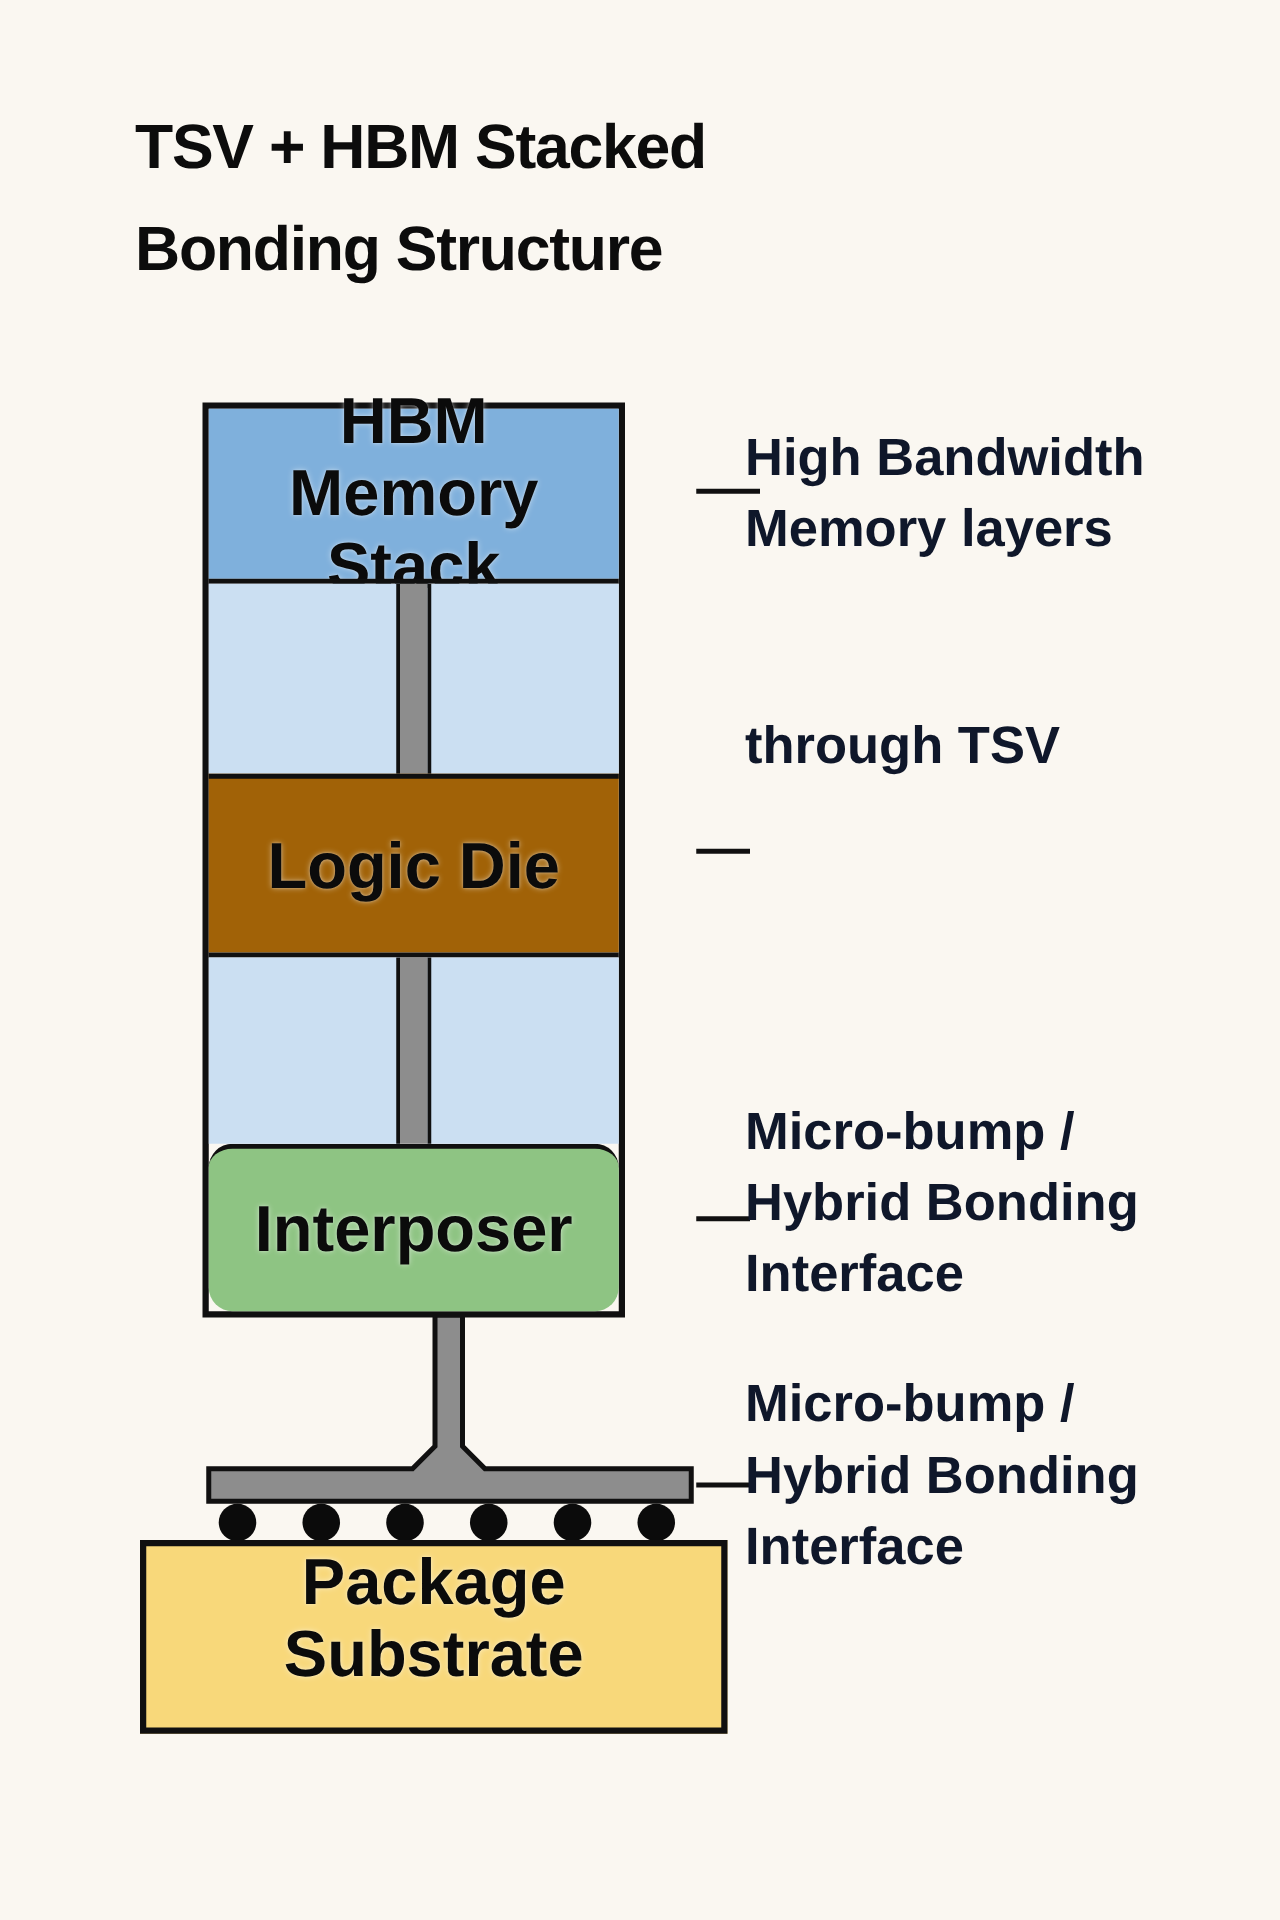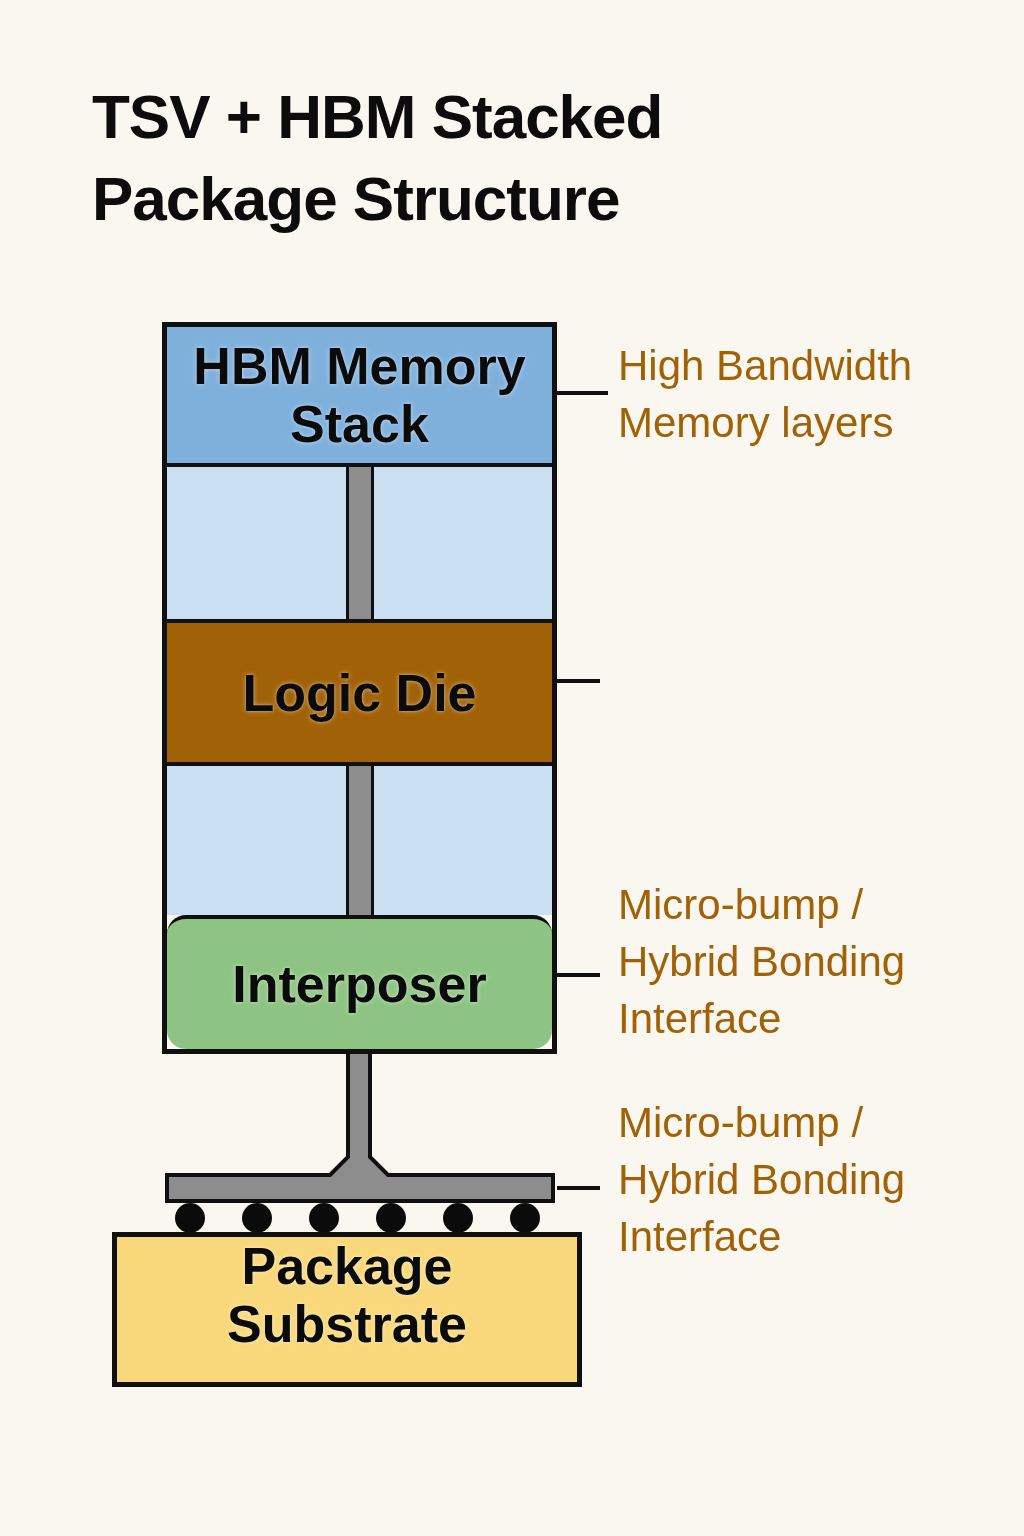--- a/index.html
+++ b/index.html
@@ -7,28 +7,28 @@
     position:relative;
     width:1024px;height:1536px;
     background:#faf7f1;
     overflow:hidden;
     font-family:"Liberation Sans","DejaVu Sans",sans-serif;
     color:#0c0c0c;
   }
 
   
   .title{
-    position:absolute;left:92px;top:76px;width:720px;
-    font-size:62px;font-weight:700;line-height:82px;letter-spacing:-1px;
+    position:absolute;left:108px;top:76px;width:720px;
+    font-size:50px;font-weight:700;line-height:82px;letter-spacing:-1px;
     color:#0c0c0c;
   }
 
   
   .stack{
-    position:absolute;left:162px;top:322px;width:395px;height:732px;
+    position:absolute;left:162px;top:322px;width:338px;height:732px;
     border:5px solid #101010;box-sizing:border-box;
     display:flex;flex-direction:column;
   }
   .stack > .row + .row{border-top:4px solid #101010;}
   .row{position:relative;display:flex;align-items:center;justify-content:center;}
   .row-hbm{height:136px;background:#7fb0dc;}
   .row-light-1{height:152px;}
   .row-logic{height:139px;background:#a16207;}
   .row-light-2{height:149px;}
   .row-interposer{flex:1;background:#8ec483;border-radius:19px;}
@@ -50,36 +50,36 @@
     position:absolute;left:112px;top:1232px;width:470px;height:155px;
     background:#f8d87a;border:5px solid #101010;box-sizing:border-box;
     display:flex;justify-content:center;
   }
 
   
   .overlay{position:absolute;left:0;top:0;width:1024px;height:1536px;pointer-events:none;}
 
   
   .ann{
-    position:absolute;left:618px;width:400px;
-    font-size:42px;line-height:57px;font-weight:400;color:#a16207;
+    position:absolute;left:596px;width:400px;
+    font-size:42px;line-height:57px;font-weight:700;color:#0f172a;
   }
   .ann-1{top:337px;}
   .ann-2{top:567px;}
   .ann-3{top:876px;}
   .ann-4{top:1094px;}
 </style>
 </head>
 <body>
 
 <div class="canvas">
 
   <div class="title">
     <div>TSV + HBM Stacked</div>
-    <div>Package Structure</div>
+    <div>Bonding Structure</div>
   </div>
 
   <svg class="overlay" viewBox="0 0 1024 1536" xmlns="http://www.w3.org/2000/svg">
 
     <path d="M 348 1052 L 348 1157 L 330 1175 L 167 1175 L 167 1201 L 553 1201 L 553 1175 L 388 1175 L 370 1157 L 370 1052 Z" fill="#8d8d8d" stroke="#101010" stroke-width="4" stroke-linejoin="miter"></path>
 
     <g fill="#0b0b0b">
       <circle cx="190" cy="1218" r="15"></circle>
       <circle cx="257" cy="1218" r="15"></circle>
       <circle cx="324" cy="1218" r="15"></circle>
@@ -127,20 +127,21 @@
   <div class="substrate">
     <span class="box-label">Package Substrate</span>
   </div>
 
   <div class="ann ann-1">
     <div>High Bandwidth</div>
     <div>Memory layers</div>
   </div>
 
   <div class="ann ann-2">
+    <div>through TSV</div>
   </div>
 
   <div class="ann ann-3">
     <div>Micro-bump /</div>
     <div>Hybrid Bonding</div>
     <div>Interface</div>
   </div>
 
   <div class="ann ann-4">
     <div>Micro-bump /</div>

